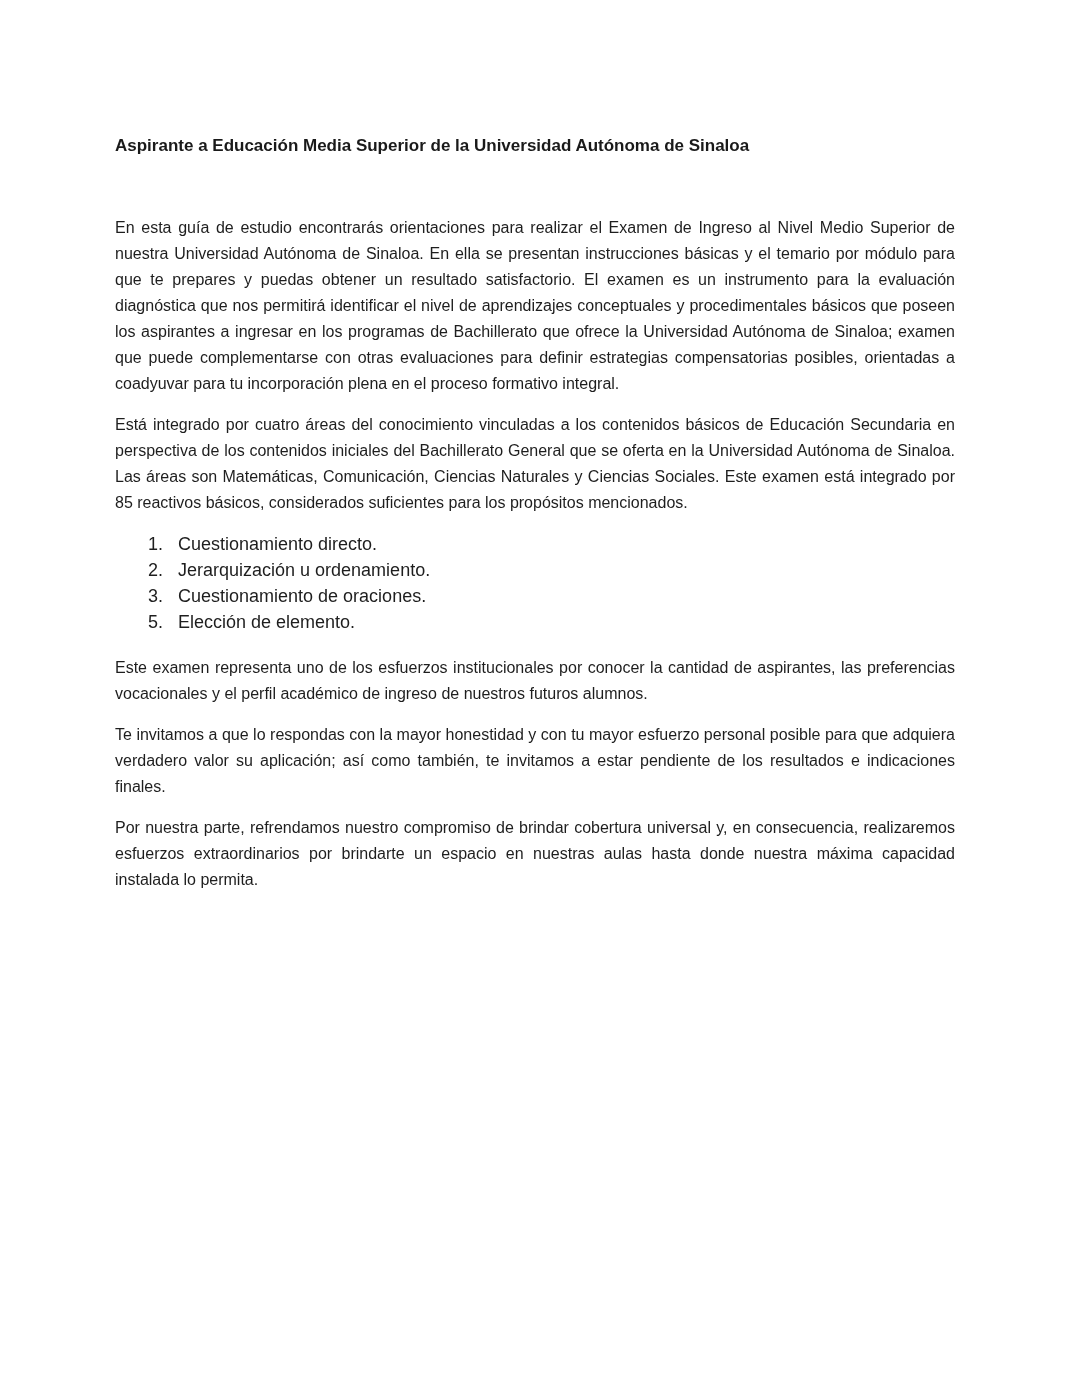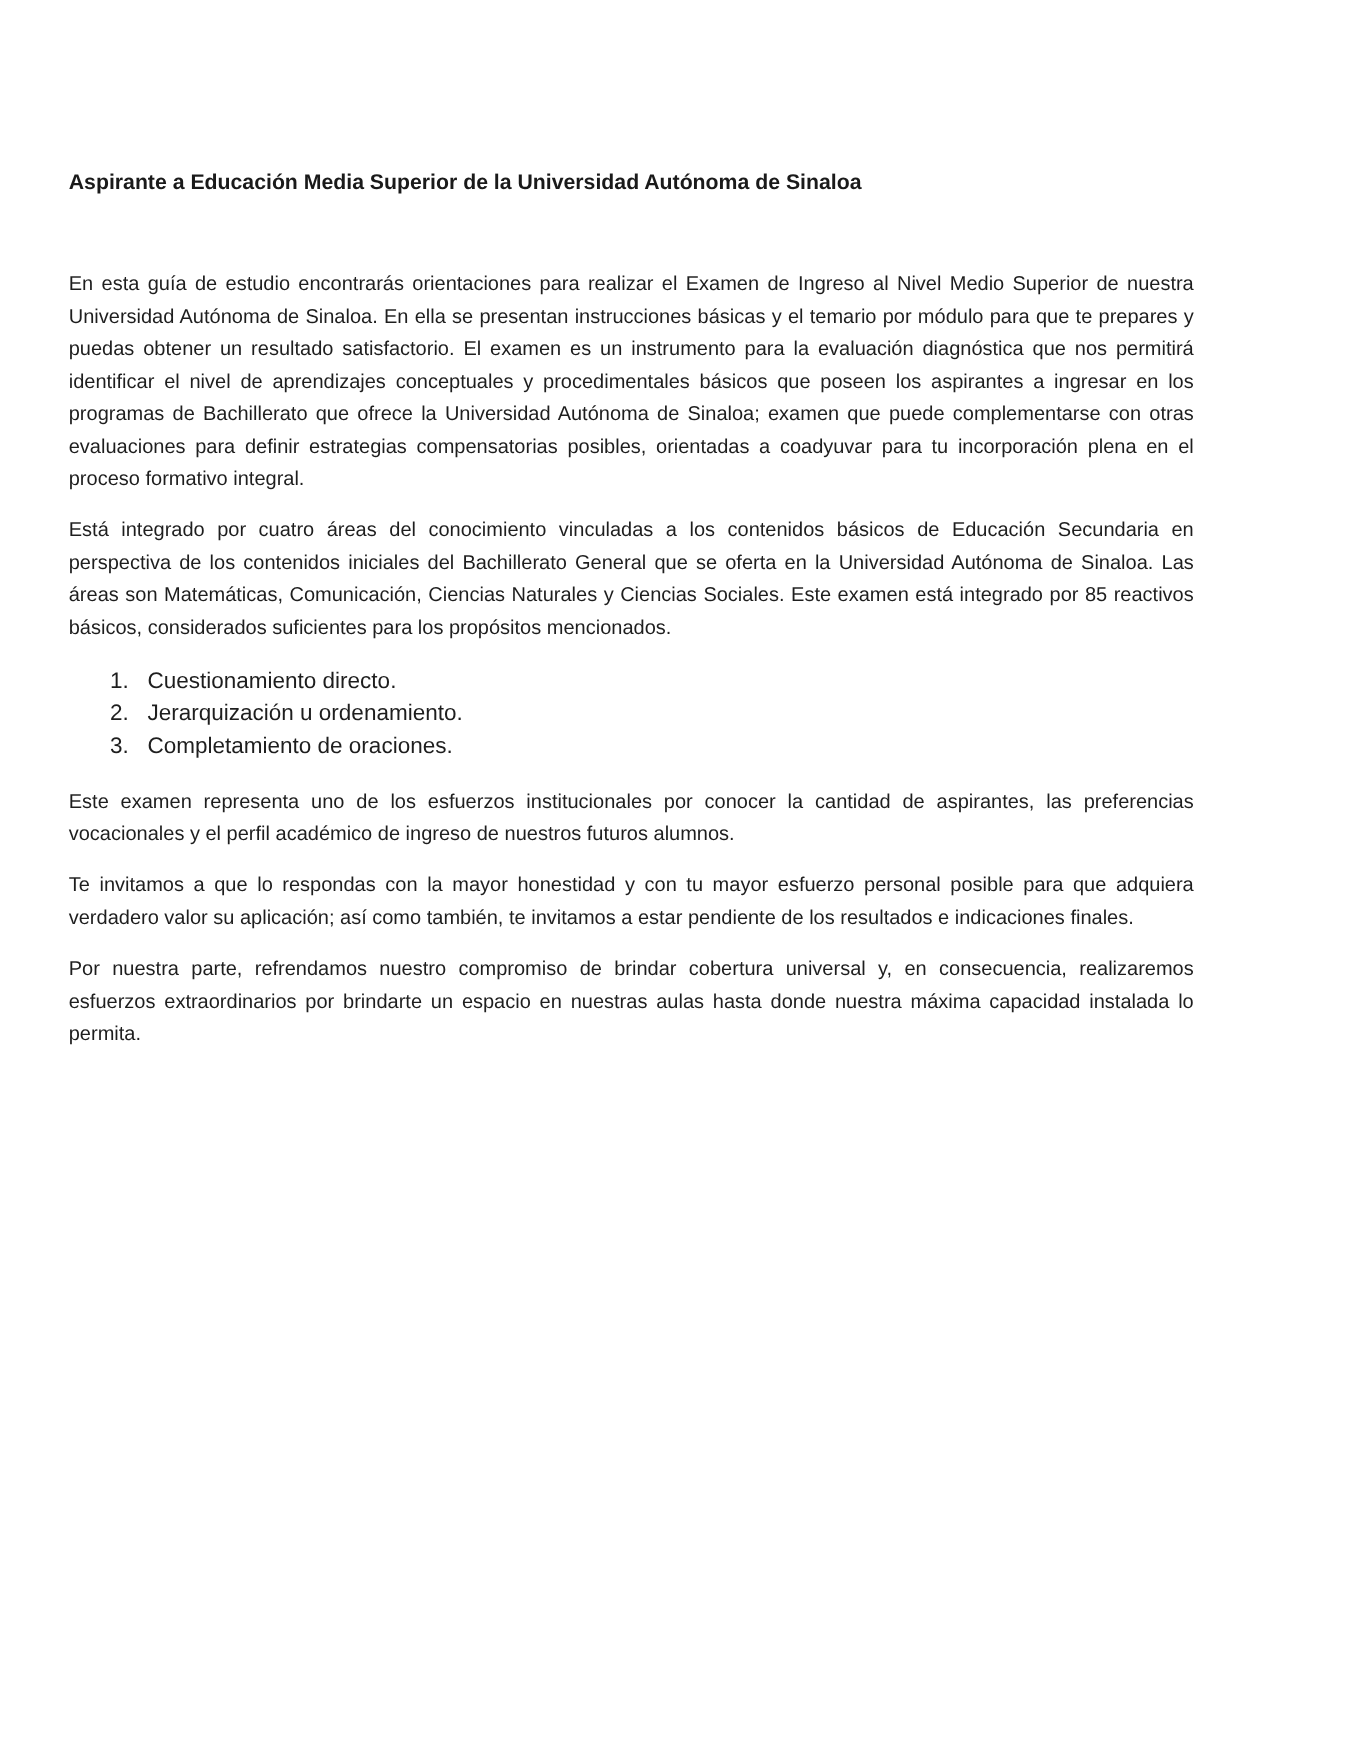--- a/index.html
+++ b/index.html
@@ -6,21 +6,21 @@
       margin: 0;
       padding: 0;
       background: #ffffff;
     }
     .page {
       position: relative;
       width: 1080px;
       height: 1397px;
       box-sizing: border-box;
       background: #ffffff;
-      padding: 133px 125px 0 55px;
+      padding: 133px 125px 0 115px;
       font-family: "Liberation Sans", sans-serif;
       color: #1e1e1e;
       overflow: hidden;
     }
     .doc-title {
       font-size: 17px;
       font-weight: 700;
       line-height: 26px;
       margin: 0 0 56px 0;
       color: #1a1a1a;
@@ -66,21 +66,24 @@
 
 
   <div class="num-list">
     <div class="num-item">
       <span class="num">1.</span><span class="txt">Cuestionamiento directo.</span>
     </div>
     <div class="num-item">
       <span class="num">2.</span><span class="txt">Jerarquización u ordenamiento.</span>
     </div>
     <div class="num-item">
-      <span class="num">3.</span><span class="txt">Completamiento de oraciones.</span>
+      <span class="num">3.</span><span class="txt">Cuestionamiento de oraciones.</span>
+    </div>
+    <div class="num-item">
+      <span class="num">5.</span><span class="txt">Elección de elemento.</span>
     </div>
   </div>
 
   <p class="para">Este examen representa uno de los esfuerzos institucionales por conocer la cantidad de aspirantes, las preferencias vocacionales y el perfil académico de ingreso de nuestros futuros alumnos.</p>
 
   <p class="para">Te invitamos a que lo respondas con la mayor honestidad y con tu mayor esfuerzo personal posible para que adquiera verdadero valor su aplicación; así como también, te invitamos a estar pendiente de los resultados e indicaciones finales.</p>
 
   <p class="para">Por nuestra parte, refrendamos nuestro compromiso de brindar cobertura universal y, en consecuencia, realizaremos esfuerzos extraordinarios por brindarte un espacio en nuestras aulas hasta donde nuestra máxima capacidad instalada lo permita.</p>
 
 

